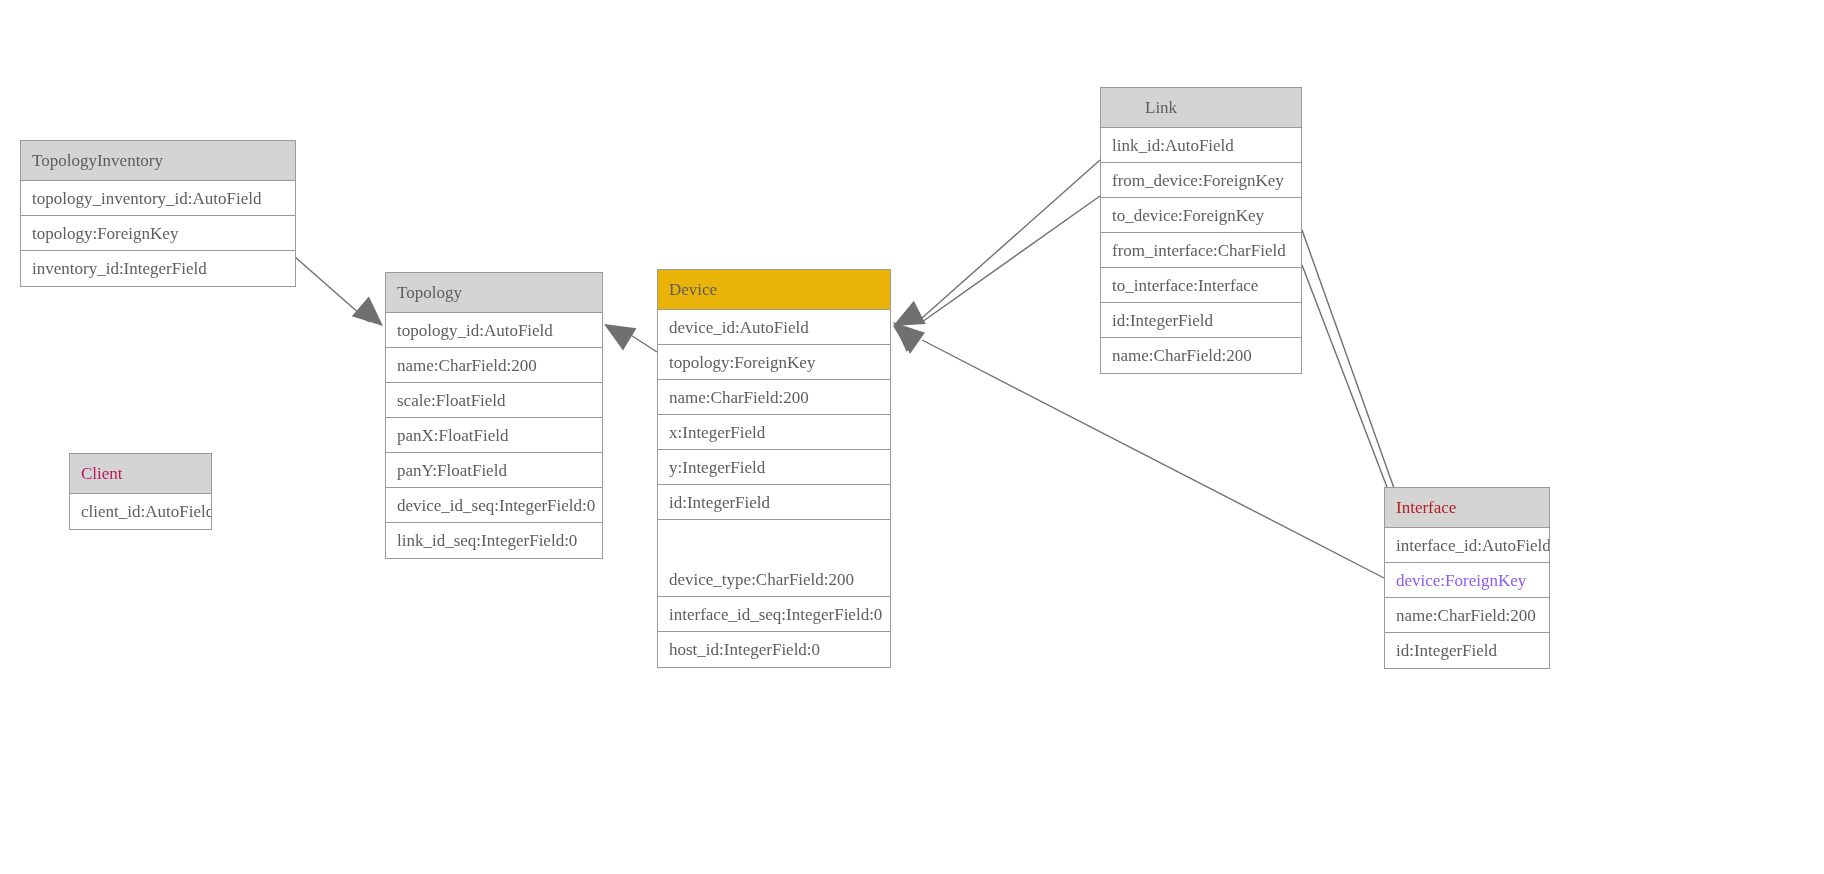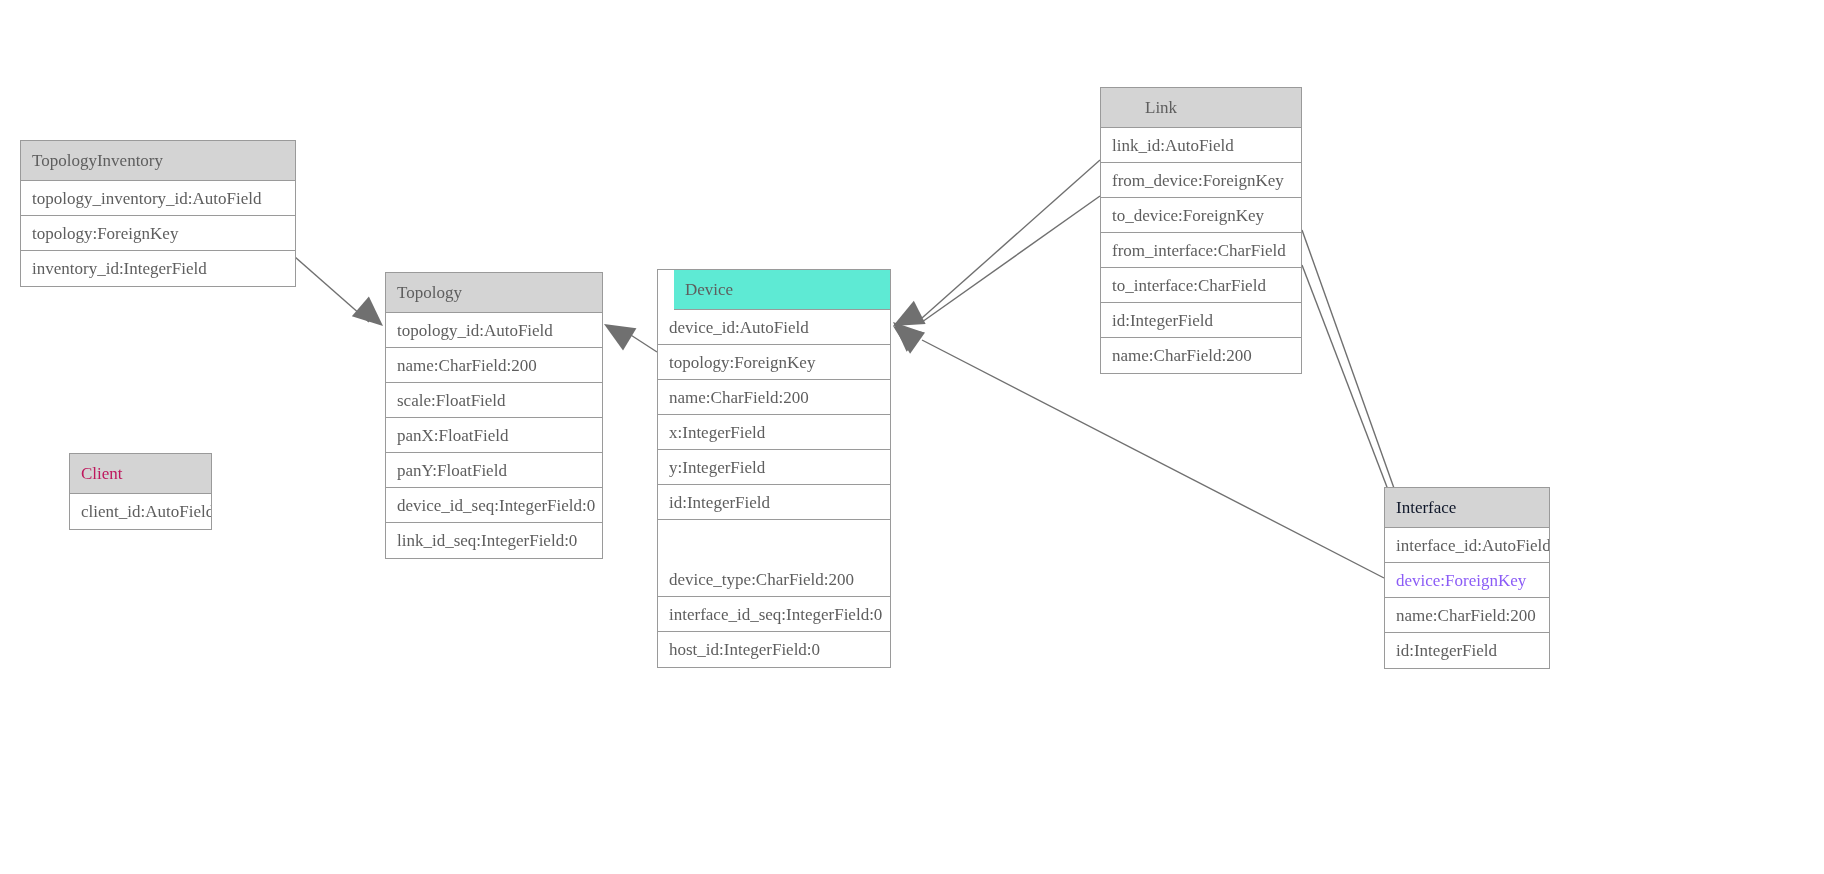--- a/index.html
+++ b/index.html
@@ -97,43 +97,43 @@
         <div class="entity-header" style="background: rgb(212, 212, 212); border-bottom-color: rgb(154, 154, 154); color: rgb(94, 94, 94);">Topology</div>
         <div class="entity-row" style="border-bottom-color: rgb(154, 154, 154); color: rgb(94, 94, 94);">topology_id:AutoField</div>
         <div class="entity-row" style="border-bottom-color: rgb(154, 154, 154); color: rgb(94, 94, 94);">name:CharField:200</div>
         <div class="entity-row" style="border-bottom-color: rgb(154, 154, 154); color: rgb(94, 94, 94);">scale:FloatField</div>
         <div class="entity-row" style="border-bottom-color: rgb(154, 154, 154); color: rgb(94, 94, 94);">panX:FloatField</div>
         <div class="entity-row" style="border-bottom-color: rgb(154, 154, 154); color: rgb(94, 94, 94);">panY:FloatField</div>
         <div class="entity-row" style="border-bottom-color: rgb(154, 154, 154); color: rgb(94, 94, 94);">device_id_seq:IntegerField:0</div>
         <div class="entity-row last" style="border-bottom-color: rgb(154, 154, 154); color: rgb(94, 94, 94);">link_id_seq:IntegerField:0</div>
       </div>
       <div class="entity" style="left: 657px; top: 269px; width: 234px; border-color: rgb(154, 154, 154);">
-        <div class="entity-header" style="background: #5eead4; border-bottom-color: rgb(154, 154, 154); color: rgb(94, 94, 94); margin-left: 16px;">Device</div>
+        <div class="entity-header" style="background: #eab308; border-bottom-color: rgb(154, 154, 154); color: rgb(94, 94, 94);">Device</div>
         <div class="entity-row" style="border-bottom-color: rgb(154, 154, 154); color: rgb(94, 94, 94);">device_id:AutoField</div>
         <div class="entity-row" style="border-bottom-color: rgb(154, 154, 154); color: rgb(94, 94, 94);">topology:ForeignKey</div>
         <div class="entity-row" style="border-bottom-color: rgb(154, 154, 154); color: rgb(94, 94, 94);">name:CharField:200</div>
         <div class="entity-row" style="border-bottom-color: rgb(154, 154, 154); color: rgb(94, 94, 94);">x:IntegerField</div>
         <div class="entity-row" style="border-bottom-color: rgb(154, 154, 154); color: rgb(94, 94, 94);">y:IntegerField</div>
         <div class="entity-row" style="border-bottom-color: rgb(154, 154, 154); color: rgb(94, 94, 94);">id:IntegerField</div>
         <div class="entity-row" style="border-bottom-color: rgb(154, 154, 154); color: rgb(94, 94, 94); margin-top: 42px;">device_type:CharField:200</div>
         <div class="entity-row" style="border-bottom-color: rgb(154, 154, 154); color: rgb(94, 94, 94);">interface_id_seq:IntegerField:0</div>
         <div class="entity-row last" style="border-bottom-color: rgb(154, 154, 154); color: rgb(94, 94, 94);">host_id:IntegerField:0</div>
       </div>
       <div class="entity" style="left: 1100px; top: 87px; width: 202px; border-color: rgb(154, 154, 154);">
         <div class="entity-header" style="background: rgb(212, 212, 212); border-bottom-color: rgb(154, 154, 154); color: rgb(94, 94, 94); padding-left: 44px;">Link</div>
         <div class="entity-row" style="border-bottom-color: rgb(154, 154, 154); color: rgb(94, 94, 94);">link_id:AutoField</div>
         <div class="entity-row" style="border-bottom-color: rgb(154, 154, 154); color: rgb(94, 94, 94);">from_device:ForeignKey</div>
         <div class="entity-row" style="border-bottom-color: rgb(154, 154, 154); color: rgb(94, 94, 94);">to_device:ForeignKey</div>
         <div class="entity-row" style="border-bottom-color: rgb(154, 154, 154); color: rgb(94, 94, 94);">from_interface:CharField</div>
-        <div class="entity-row" style="border-bottom-color: rgb(154, 154, 154); color: rgb(94, 94, 94);">to_interface:CharField</div>
+        <div class="entity-row" style="border-bottom-color: rgb(154, 154, 154); color: rgb(94, 94, 94);">to_interface:Interface</div>
         <div class="entity-row" style="border-bottom-color: rgb(154, 154, 154); color: rgb(94, 94, 94);">id:IntegerField</div>
         <div class="entity-row last" style="border-bottom-color: rgb(154, 154, 154); color: rgb(94, 94, 94);">name:CharField:200</div>
       </div>
       <div class="entity" style="left: 1384px; top: 487px; width: 166px; border-color: rgb(154, 154, 154);">
-        <div class="entity-header" style="background: rgb(212, 212, 212); border-bottom-color: rgb(154, 154, 154); color: #0f172a;">Interface</div>
+        <div class="entity-header" style="background: rgb(212, 212, 212); border-bottom-color: rgb(154, 154, 154); color: #b91c1c;">Interface</div>
         <div class="entity-row" style="border-bottom-color: rgb(154, 154, 154); color: rgb(94, 94, 94);">interface_id:AutoField</div>
         <div class="entity-row" style="border-bottom-color: rgb(154, 154, 154); color: #8b5cf6;">device:ForeignKey</div>
         <div class="entity-row" style="border-bottom-color: rgb(154, 154, 154); color: rgb(94, 94, 94);">name:CharField:200</div>
         <div class="entity-row last" style="border-bottom-color: rgb(154, 154, 154); color: rgb(94, 94, 94);">id:IntegerField</div>
       </div>
     </div>
 
 </div>
 
 </body></html>

